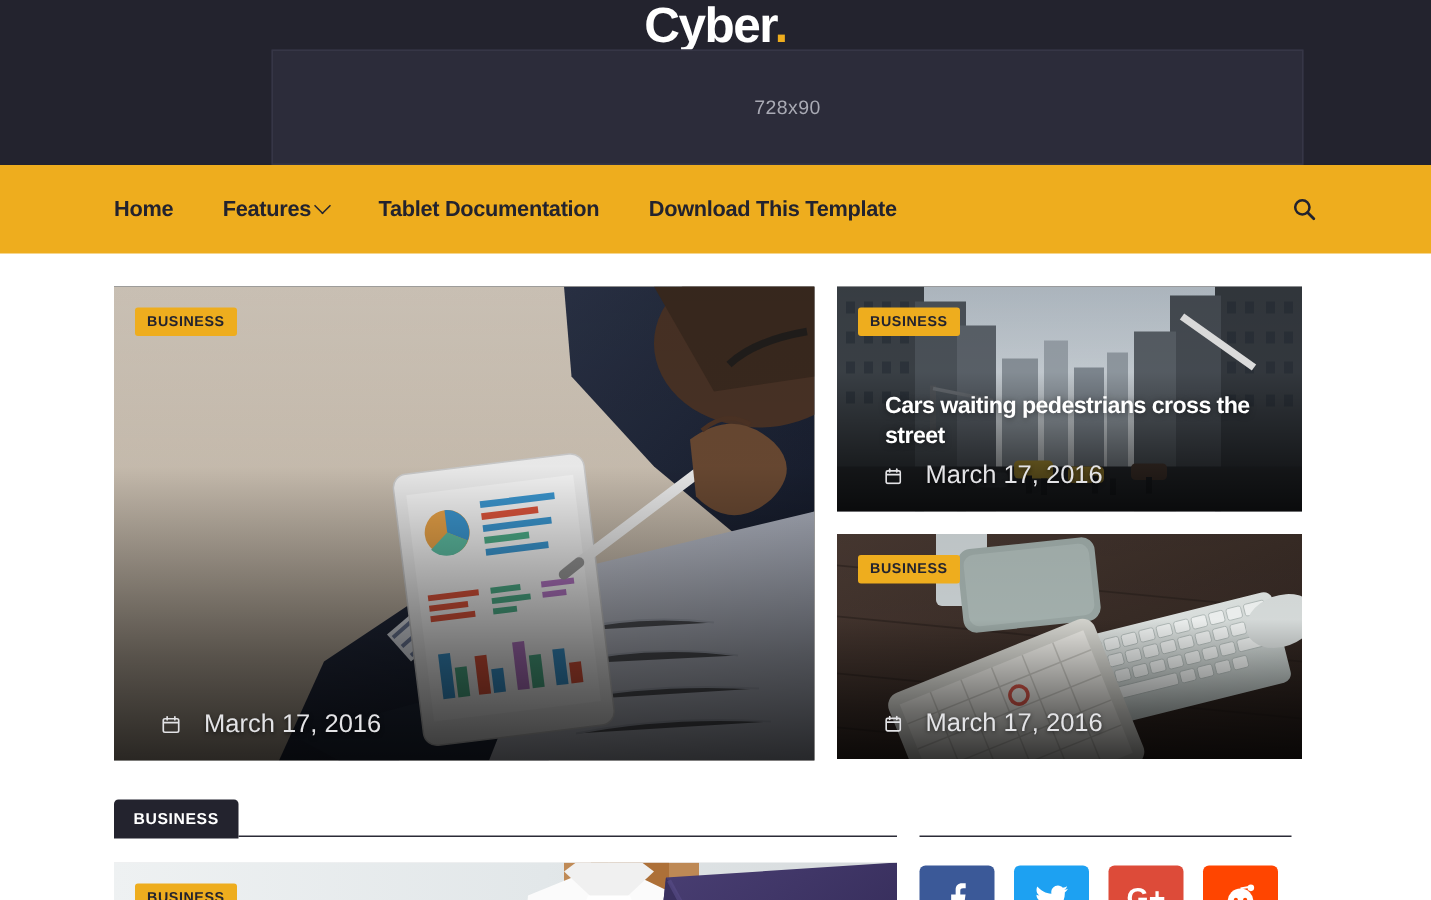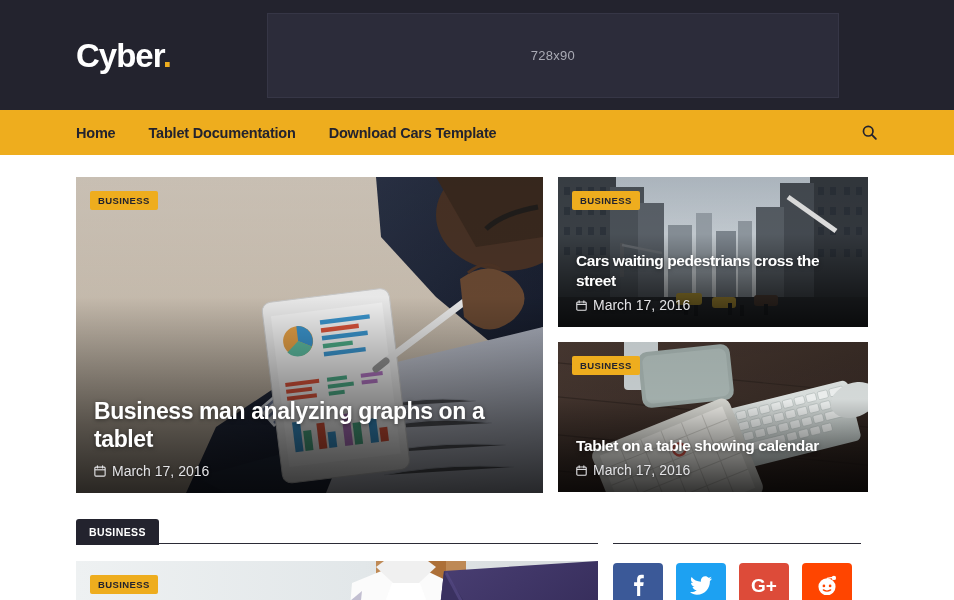--- a/index.html
+++ b/index.html
@@ -10,50 +10,51 @@
     overflow: hidden;
   }
 
   
   .site-header {
     background: #23232e;
     height: 110px;
     display: flex;
     align-items: center;
     padding: 0 76px;
+    flex-direction: column;
   }
   .logo {
     font-size: 33px;
     font-weight: bold;
     color: #ffffff;
     letter-spacing: -1px;
     line-height: 1;
     white-space: nowrap;
   }
   .logo-dot { color: #eead1e; }
   .ad-banner {
     margin-left: 96px;
-    width: 572px;
+    width: 688px;
     height: 85px;
     background: #2c2c3a;
     border: 1px solid #363646;
     display: flex;
     align-items: center;
     justify-content: center;
   }
   .ad-banner-text {
     color: #a9aab4;
     font-size: 13px;
     letter-spacing: 0.3px;
   }
 
   
   .main-nav {
     background: #eead1e;
-    height: 45px;
+    height: 59px;
     display: flex;
     align-items: center;
     padding: 0 76px;
   }
   .nav-list {
     display: flex;
     align-items: center;
     list-style: none;
     flex: 1;
     height: 100%;
@@ -114,37 +115,37 @@
     color: #23232e;
     font-size: 9.5px;
     font-weight: bold;
     letter-spacing: 0.4px;
     padding: 4px 8px;
     border-radius: 2px;
     z-index: 3;
   }
   .card-body {
     position: absolute;
-    left: 18px; right: 18px; bottom: 14px;
+    left: 32px; right: 18px; bottom: 14px;
     z-index: 3;
   }
   .card-title {
     color: #fff;
     font-weight: bold;
     letter-spacing: -0.4px;
     text-shadow: 0 1px 4px rgba(0,0,0,0.5);
   }
   .card-main .card-title { font-size: 23px; line-height: 1.25; }
   .card-side .card-title { font-size: 15.5px; line-height: 1.3; }
   .card-date {
     display: flex;
     align-items: center;
-    gap: 6px;
+    gap: 16px;
     color: #e3e3e6;
-    font-size: 14px;
+    font-size: 17px;
     margin-top: 9px;
     text-shadow: 0 1px 3px rgba(0,0,0,0.6);
   }
   .card-side .card-date { margin-top: 6px; }
   .cal-icon { display: inline-block; }
 
   
   .lower-row {
     display: flex;
     gap: 15px;
@@ -209,24 +210,28 @@
     <span class="ad-banner-text">728x90</span>
   </div>
 </header>
 
 <nav class="main-nav">
   <ul class="nav-list">
     <li class="nav-item">
       <span>Home</span>
     </li>
     <li class="nav-item">
+      <span>Features</span>
+      <i class="chev"></i>
+    </li>
+    <li class="nav-item">
       <span>Tablet Documentation</span>
     </li>
     <li class="nav-item">
-      <span>Download Cars Template</span>
+      <span>Download This Template</span>
     </li>
   </ul>
   <div class="nav-search">
     <svg width="17" height="17" viewBox="0 0 20 20">
       <circle cx="8.5" cy="8.5" r="5.6" fill="none" stroke="#23232e" stroke-width="2"></circle>
       <line x1="12.6" y1="12.6" x2="17.5" y2="17.5" stroke="#23232e" stroke-width="2.2" stroke-linecap="round"></line>
     </svg>
   </div>
 </nav>
 
@@ -333,21 +338,20 @@
           <path d="M302,190 L392,122" stroke="#f2f2f2" stroke-width="7" stroke-linecap="round"></path>
           <path d="M300,192 l10,-8" stroke="#9b9b9b" stroke-width="7" stroke-linecap="round"></path>
 
           <path d="M384,102 q30,-22 56,2 q18,18 -2,38 q-26,22 -50,-2 Z" fill="#6b4a33"></path>
           <path d="M392,96 q16,-14 32,-4" stroke="#4e3425" stroke-width="3" fill="none"></path>
         </svg>
       </div>
       <div class="card-shade"></div>
       <span class="badge">BUSINESS</span>
       <div class="card-body">
-        <h2 class="card-title">Business man analyzing graphs on a tablet</h2>
         <div class="card-date">
           <svg class="cal-icon" width="12" height="12" viewBox="0 0 14 14">
             <rect x="1" y="2.5" width="12" height="10.5" rx="1.3" fill="none" stroke="#e3e3e6" stroke-width="1.3"></rect>
             <line x1="1" y1="5.6" x2="13" y2="5.6" stroke="#e3e3e6" stroke-width="1.3"></line>
             <line x1="4" y1="1" x2="4" y2="3.4" stroke="#e3e3e6" stroke-width="1.3" stroke-linecap="round"></line>
             <line x1="10" y1="1" x2="10" y2="3.4" stroke="#e3e3e6" stroke-width="1.3" stroke-linecap="round"></line>
           </svg>
           <span>March 17, 2016</span>
         </div>
       </div>
@@ -545,21 +549,20 @@
                   <line x1="140" y1="86" x2="140" y2="174"></line>
                 <line x1="162" y1="86" x2="162" y2="174"></line>
               </g>
               <circle cx="128" cy="110" r="6" fill="none" stroke="#d9574a" stroke-width="2.4"></circle>
             </g>
           </svg>
         </div>
         <div class="card-shade"></div>
         <span class="badge">BUSINESS</span>
         <div class="card-body">
-          <h3 class="card-title">Tablet on a table showing calendar</h3>
           <div class="card-date">
             <svg class="cal-icon" width="11" height="11" viewBox="0 0 14 14">
               <rect x="1" y="2.5" width="12" height="10.5" rx="1.3" fill="none" stroke="#e3e3e6" stroke-width="1.4"></rect>
               <line x1="1" y1="5.6" x2="13" y2="5.6" stroke="#e3e3e6" stroke-width="1.4"></line>
               <line x1="4" y1="1" x2="4" y2="3.4" stroke="#e3e3e6" stroke-width="1.4" stroke-linecap="round"></line>
               <line x1="10" y1="1" x2="10" y2="3.4" stroke="#e3e3e6" stroke-width="1.4" stroke-linecap="round"></line>
             </svg>
             <span>March 17, 2016</span>
           </div>
         </div>

